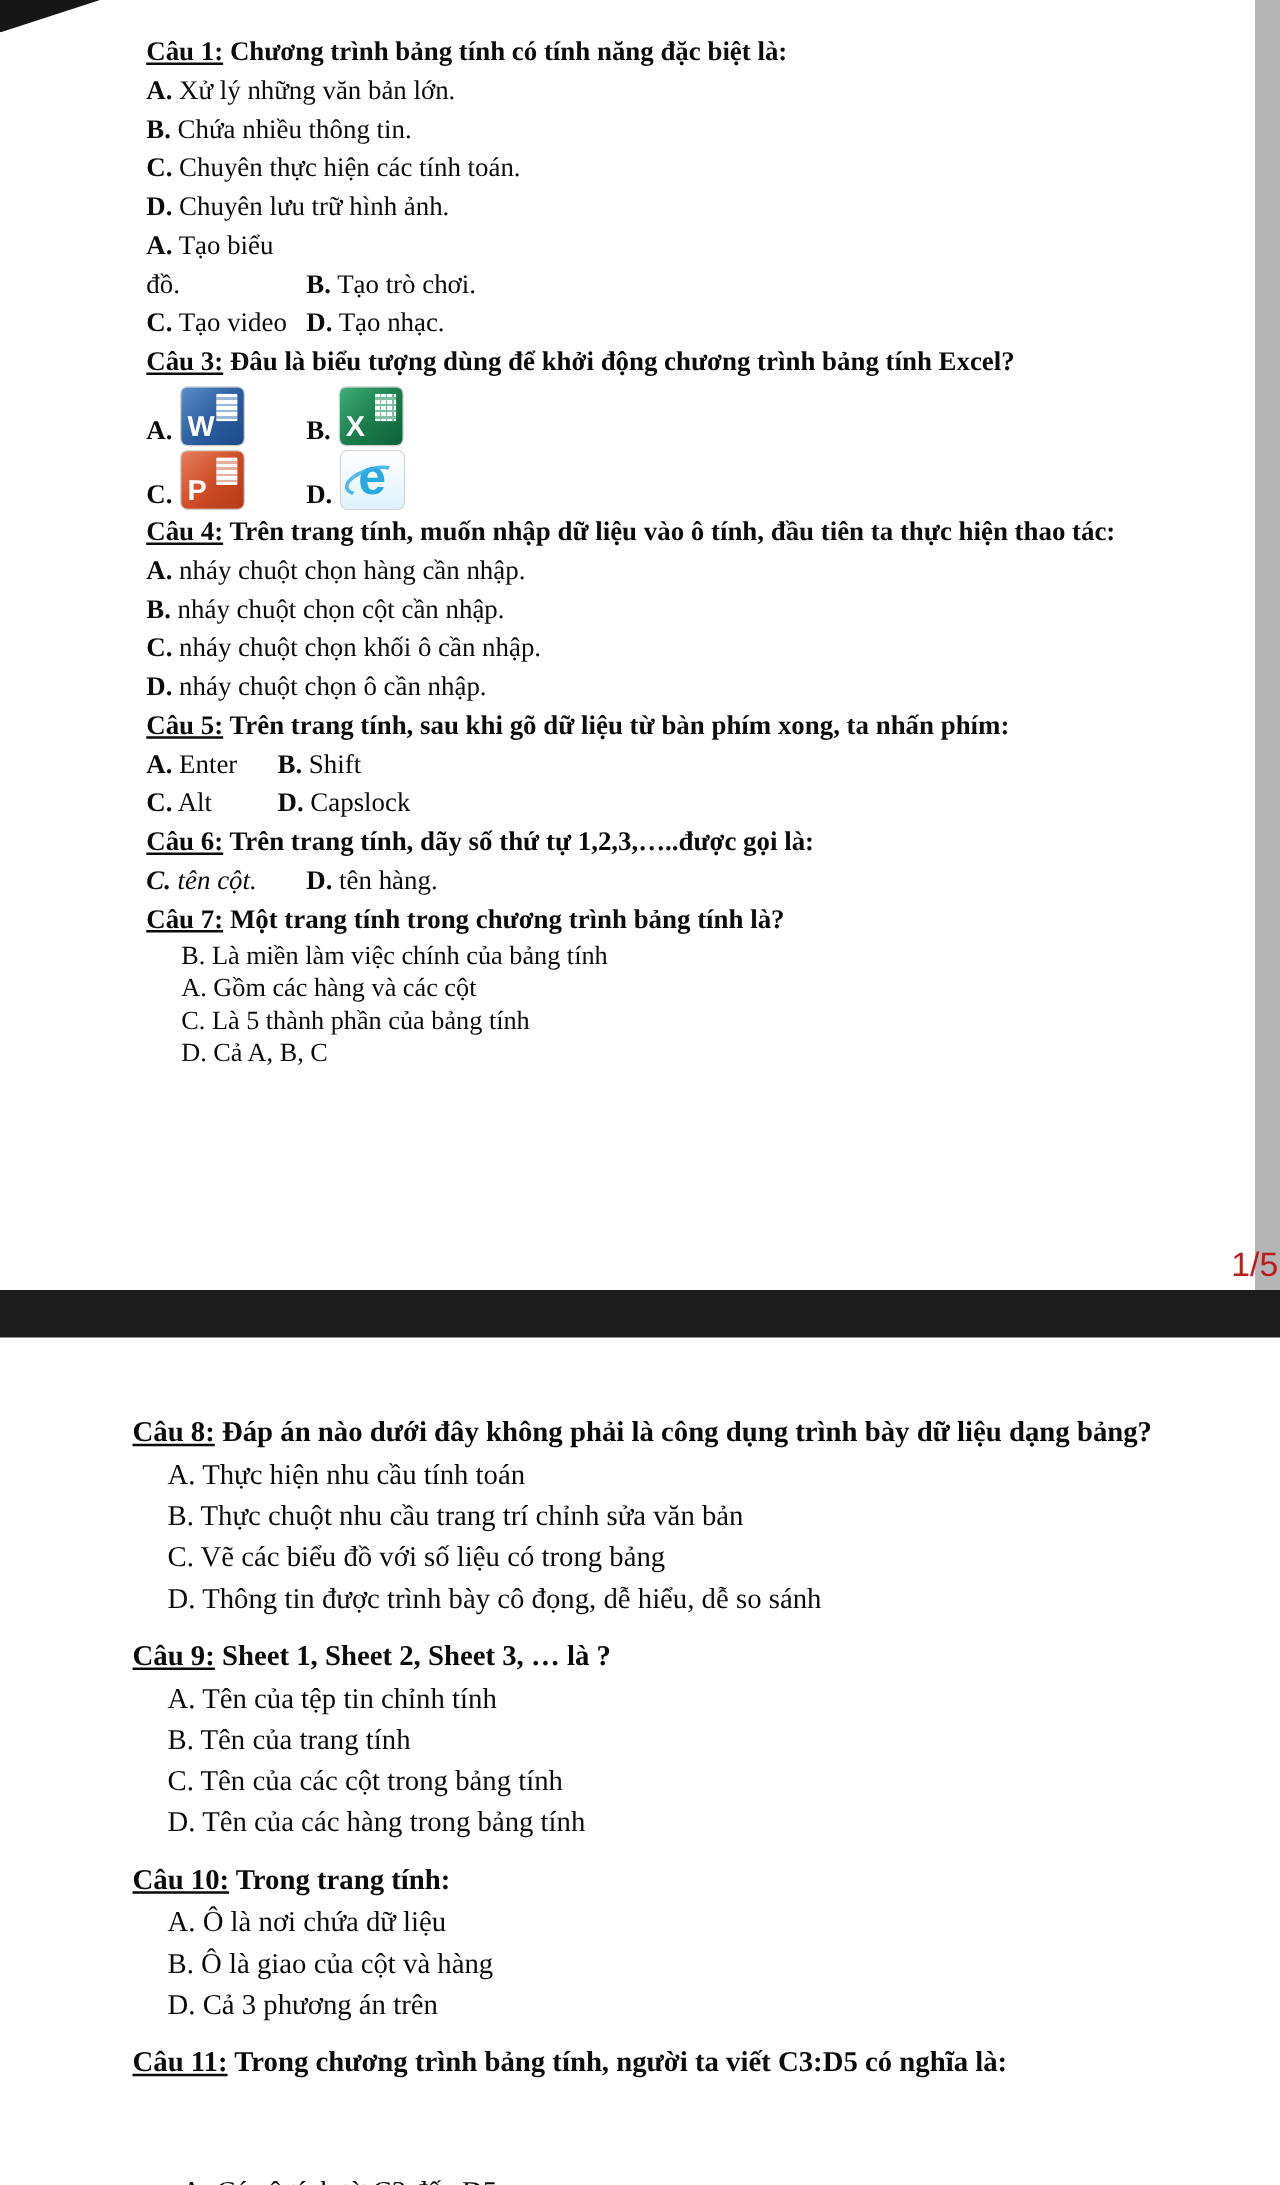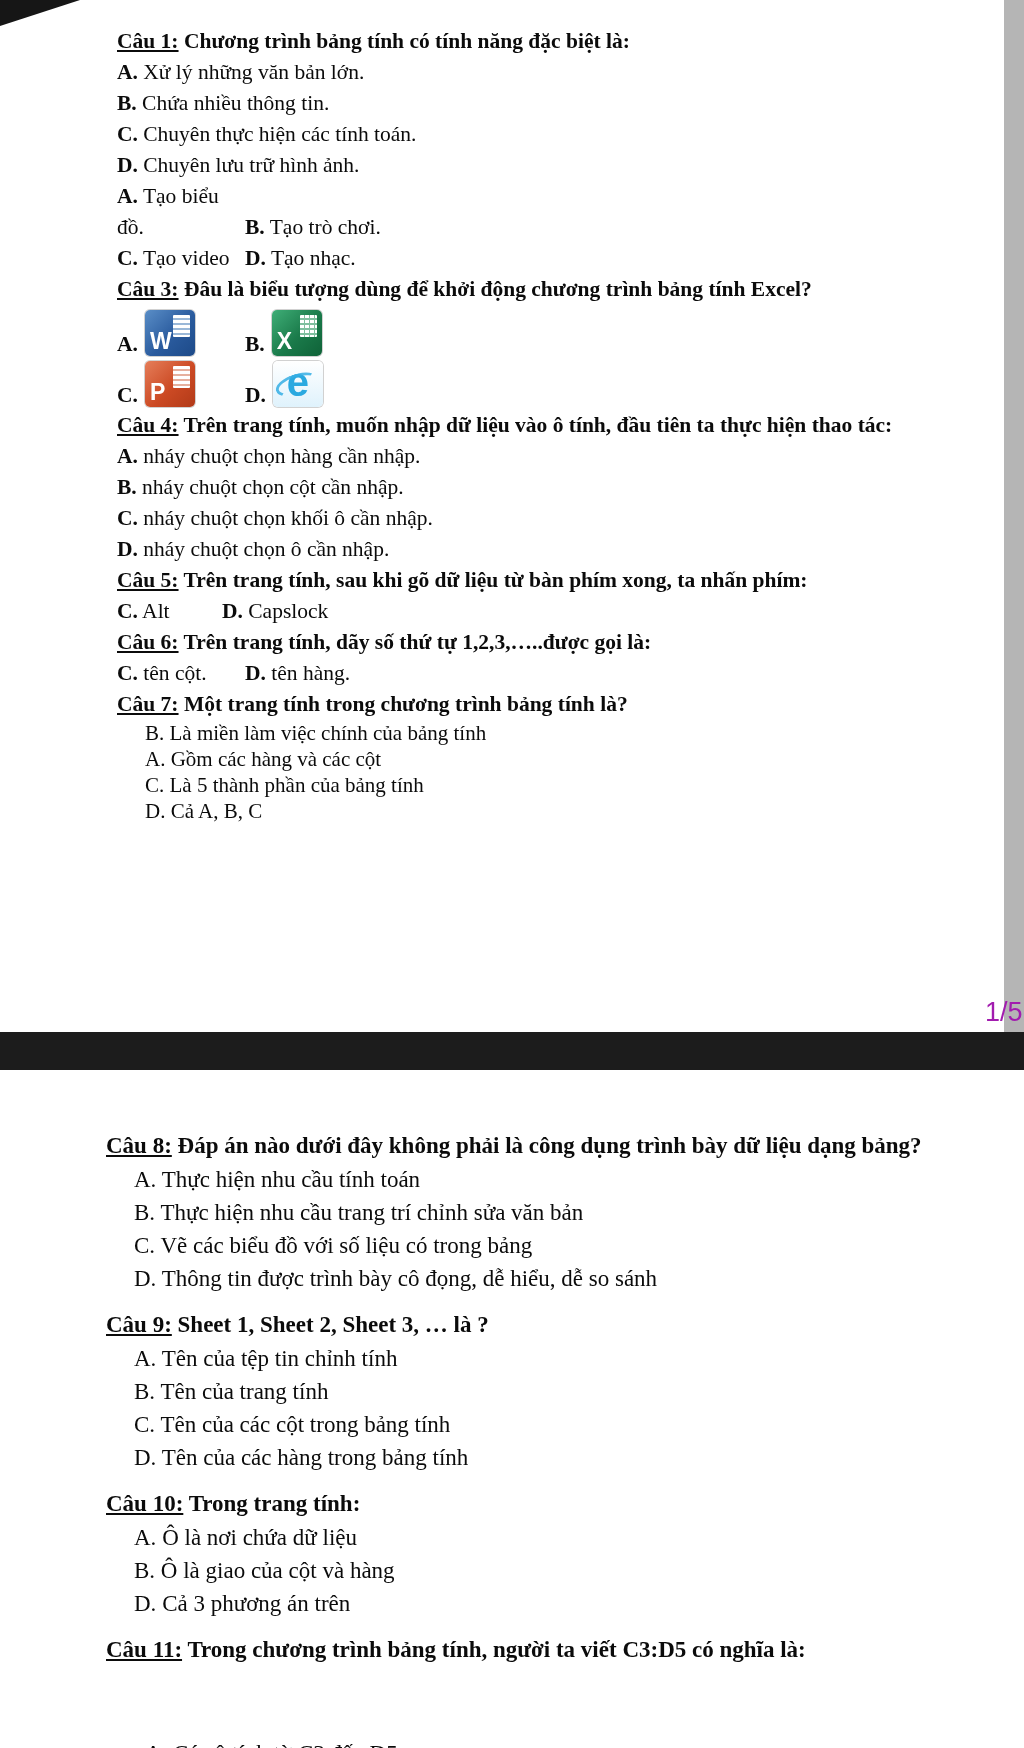--- a/index.html
+++ b/index.html
@@ -21,21 +21,21 @@
     position: absolute; top: 0; right: 0; width: 20px; height: 1032px;
     background: #b5b5b5; z-index: 4;
   }
   .divider-bar {
     position: absolute; top: 1032px; left: 0; width: 1024px; height: 38px;
     background: #1c1c1c; z-index: 6;
   }
   .page-indicator {
     position: absolute; top: 997px; left: 985px; z-index: 7;
     font-family: "Liberation Sans", "DejaVu Sans", sans-serif;
-    font-size: 27px; color: #a21caf; white-space: nowrap;
+    font-size: 27px; color: #b91c1c; white-space: nowrap;
   }
 
   
   .content-1 {
     position: absolute; top: 26px; left: 117px; width: 810px;
     font-size: 21.5px; line-height: 31px; z-index: 2;
   }
   .content-2 {
     position: absolute; top: 1128px; left: 106px; width: 830px;
     font-size: 23px; line-height: 35px; z-index: 2;
@@ -160,39 +160,40 @@
     </div>
     <div class="question">
       <div class="q-header"><span class="q-num">Câu 4:</span> <span class="q-text">Trên trang tính, muốn nhập dữ liệu vào ô tính, đầu tiên ta thực hiện thao tác:</span></div>
       <div class="opt-line"><span class="opt-letter">A.</span> <span class="opt-text">nháy chuột chọn hàng cần nhập.</span></div>
       <div class="opt-line"><span class="opt-letter">B.</span> <span class="opt-text">nháy chuột chọn cột cần nhập.</span></div>
       <div class="opt-line"><span class="opt-letter">C.</span> <span class="opt-text">nháy chuột chọn khối ô cần nhập.</span></div>
       <div class="opt-line"><span class="opt-letter">D.</span> <span class="opt-text">nháy chuột chọn ô cần nhập.</span></div>
     </div>
     <div class="question">
       <div class="q-header"><span class="q-num">Câu 5:</span> <span class="q-text">Trên trang tính, sau khi gõ dữ liệu từ bàn phím xong, ta nhấn phím:</span></div>
+      <div class="opt-line pair-row"><span class="pair-cell first" style="width: 105px;"><span class="opt-letter">A.</span> <span class="opt-text">Enter</span></span><span class="pair-cell"><span class="opt-letter">B.</span> <span class="opt-text">Shift</span></span></div>
       <div class="opt-line pair-row"><span class="pair-cell first" style="width: 105px;"><span class="opt-letter">C.</span> <span class="opt-text">Alt</span></span><span class="pair-cell"><span class="opt-letter">D.</span> <span class="opt-text">Capslock</span></span></div>
     </div>
     <div class="question">
       <div class="q-header"><span class="q-num">Câu 6:</span> <span class="q-text">Trên trang tính, dãy số thứ tự 1,2,3,…..được gọi là:</span></div>
-      <div class="opt-line pair-row"><span class="pair-cell first" style="width: 128px;"><span class="opt-letter">C.</span> <span class="opt-text">tên cột.</span></span><span class="pair-cell"><span class="opt-letter">D.</span> <span class="opt-text">tên hàng.</span></span></div>
+      <div class="opt-line pair-row"><span class="pair-cell first" style="width: 128px; font-style: italic;"><span class="opt-letter">C.</span> <span class="opt-text">tên cột.</span></span><span class="pair-cell"><span class="opt-letter">D.</span> <span class="opt-text">tên hàng.</span></span></div>
     </div>
     <div class="question">
       <div class="q-header"><span class="q-num">Câu 7:</span> <span class="q-text">Một trang tính trong chương trình bảng tính là?</span></div>
       <div class="opt-line-sm"><span class="opt-letter-plain">B.</span> <span class="opt-text">Là miền làm việc chính của bảng tính</span></div>
       <div class="opt-line-sm"><span class="opt-letter-plain">A.</span> <span class="opt-text">Gồm các hàng và các cột</span></div>
       <div class="opt-line-sm"><span class="opt-letter-plain">C.</span> <span class="opt-text">Là 5 thành phần của bảng tính</span></div>
       <div class="opt-line-sm"><span class="opt-letter-plain">D.</span> <span class="opt-text">Cả A, B, C</span></div>
     </div>
   </div>
 <div class="content-2" id="page2-questions">
     <div class="question">
       <div class="q-header"><span class="q-num">Câu 8:</span> <span class="q-text">Đáp án nào dưới đây không phải là công dụng trình bày dữ liệu dạng bảng?</span></div>
       <div class="opt-line-sm"><span class="opt-letter-plain">A.</span> <span class="opt-text">Thực hiện nhu cầu tính toán</span></div>
-      <div class="opt-line-sm"><span class="opt-letter-plain">B.</span> <span class="opt-text">Thực hiện nhu cầu trang trí chỉnh sửa văn bản</span></div>
+      <div class="opt-line-sm"><span class="opt-letter-plain">B.</span> <span class="opt-text">Thực chuột nhu cầu trang trí chỉnh sửa văn bản</span></div>
       <div class="opt-line-sm"><span class="opt-letter-plain">C.</span> <span class="opt-text">Vẽ các biểu đồ với số liệu có trong bảng</span></div>
       <div class="opt-line-sm"><span class="opt-letter-plain">D.</span> <span class="opt-text">Thông tin được trình bày cô đọng, dễ hiểu, dễ so sánh</span></div>
     </div>
     <div class="question">
       <div class="q-header"><span class="q-num">Câu 9:</span> <span class="q-text">Sheet 1, Sheet 2, Sheet 3, … là ?</span></div>
       <div class="opt-line-sm"><span class="opt-letter-plain">A.</span> <span class="opt-text">Tên của tệp tin chỉnh tính</span></div>
       <div class="opt-line-sm"><span class="opt-letter-plain">B.</span> <span class="opt-text">Tên của trang tính</span></div>
       <div class="opt-line-sm"><span class="opt-letter-plain">C.</span> <span class="opt-text">Tên của các cột trong bảng tính</span></div>
       <div class="opt-line-sm"><span class="opt-letter-plain">D.</span> <span class="opt-text">Tên của các hàng trong bảng tính</span></div>
     </div>

